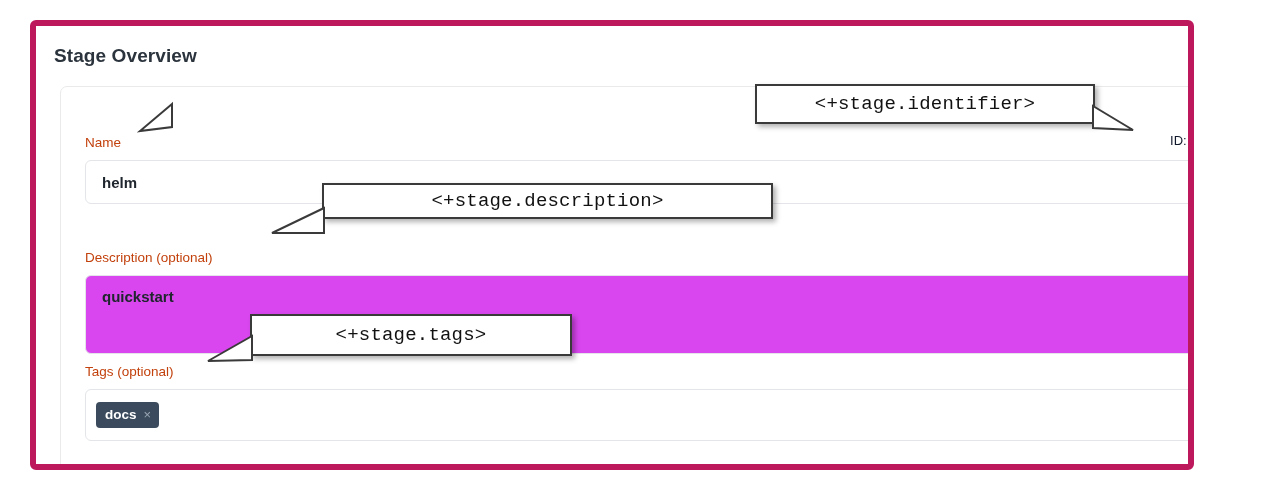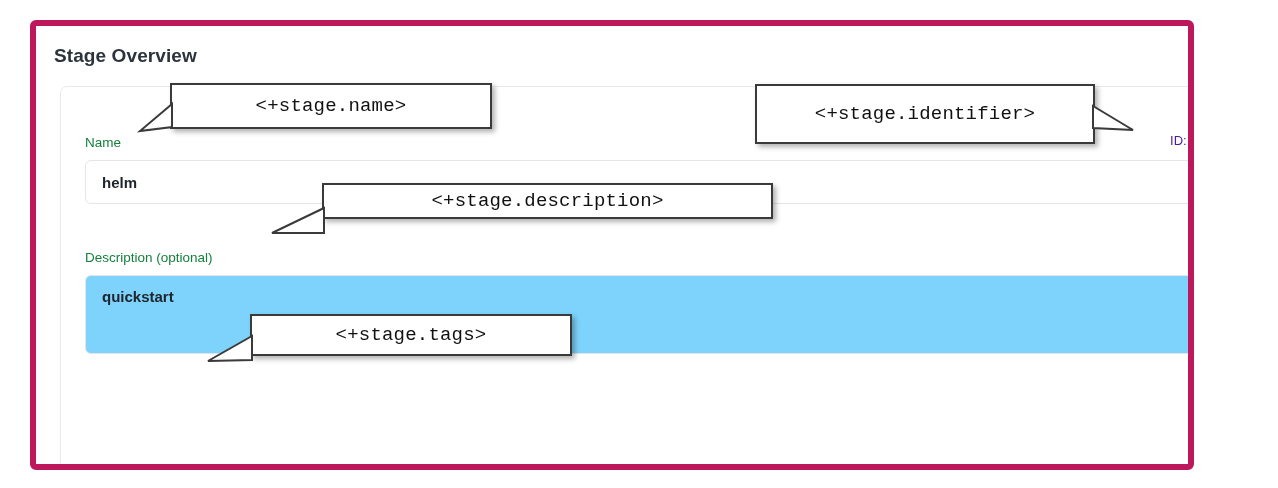--- a/index.html
+++ b/index.html
@@ -64,40 +64,40 @@
     position: absolute;
     left: 24px;
     width: 1135px;
   }
   .block-name { top: 46px; }
   .block-desc { top: 161px; }
   .block-tags { top: 275px; }
 
   .field-label {
     font-size: 13.5px;
-    color: #15803d;
+    color: #c2410c;
     font-weight: normal;
     line-height: 16px;
     display: inline-block;
     white-space: nowrap;
   }
 
   .label-row {
     position: relative;
     height: 18px;
   }
 
   .id-readout {
     position: absolute;
     right: 0;
     top: 0;
     font-size: 13px;
     white-space: nowrap;
   }
-  .id-readout .id-key { color: #4c1d95; }
+  .id-readout .id-key { color: #0f172a; }
   .id-readout .id-val { color: #2f7ff0; font-weight: bold; margin-left: 3px; }
 
   .text-input {
     margin-top: 9px;
     width: 100%;
     height: 44px;
     box-sizing: border-box;
     border: 1px solid #e3e5e8;
     border-radius: 6px;
     background: #ffffff;
@@ -109,21 +109,21 @@
     outline: none;
   }
 
   .text-area {
     margin-top: 9px;
     width: 100%;
     height: 79px;
     box-sizing: border-box;
     border: 1px solid #e3e5e8;
     border-radius: 6px;
-    background: #7dd3fc;
+    background: #d946ef;
     font-family: "Liberation Sans", sans-serif;
     font-size: 15px;
     color: #20262e;
     font-weight: bold;
     padding: 12px 16px;
     outline: none;
     resize: vertical;
     overflow: hidden;
   }
 
@@ -179,21 +179,21 @@
   }
 
   
   .tail-svg {
     position: absolute;
     z-index: 11;
     overflow: visible;
   }
 
   .co-name  { left: 170px; top: 83px;  width: 322px; height: 46px; }
-  .co-ident { left: 755px; top: 84px;  width: 340px; height: 60px; }
+  .co-ident { left: 755px; top: 84px;  width: 340px; height: 40px; }
   .co-desc  { left: 322px; top: 183px; width: 451px; height: 36px; }
   .co-tags  { left: 250px; top: 314px; width: 322px; height: 42px; }
 </style>
 </head>
 <body>
 
 <div id="screenshot">
 
   <div class="outer-frame">
 
@@ -211,36 +211,46 @@
         <input class="text-input" type="text" value="helm" style="">
       </div>
 
       <div class="field-block block-desc">
         <div class="label-row">
           <span class="field-label">Description (optional)</span>
         </div>
         <textarea class="text-area" style="">quickstart</textarea>
       </div>
 
+      <div class="field-block block-tags">
+        <div class="label-row">
+          <span class="field-label">Tags (optional)</span>
+        </div>
+        <div class="tags-field">
+          <span class="tag-chip">
+            <span>docs</span>
+            <span class="tag-remove">×</span>
+          </span>
+        </div>
+      </div>
 
     </div>
   </div>
 
   <svg class="tail-svg" style="left:0;top:0;width:1278px;height:488px;">
 
     <polygon points="172,104 140,131 172,127" fill="#ffffff" stroke="#3a3a3a" stroke-width="2"></polygon>
 
     <polygon points="1093,106 1133,130 1093,128" fill="#ffffff" stroke="#3a3a3a" stroke-width="2"></polygon>
 
     <polygon points="324,208 272,233 324,233" fill="#ffffff" stroke="#3a3a3a" stroke-width="2"></polygon>
 
     <polygon points="252,336 208,361 252,360" fill="#ffffff" stroke="#3a3a3a" stroke-width="2"></polygon>
   </svg>
 
-  <div class="callout co-name">&lt;+stage.name&gt;</div>
 
   <div class="callout co-ident">&lt;+stage.identifier&gt;</div>
 
   <div class="callout co-desc">&lt;+stage.description&gt;</div>
 
   <div class="callout co-tags">&lt;+stage.tags&gt;</div>
 
 </div>
 
 </body></html>

